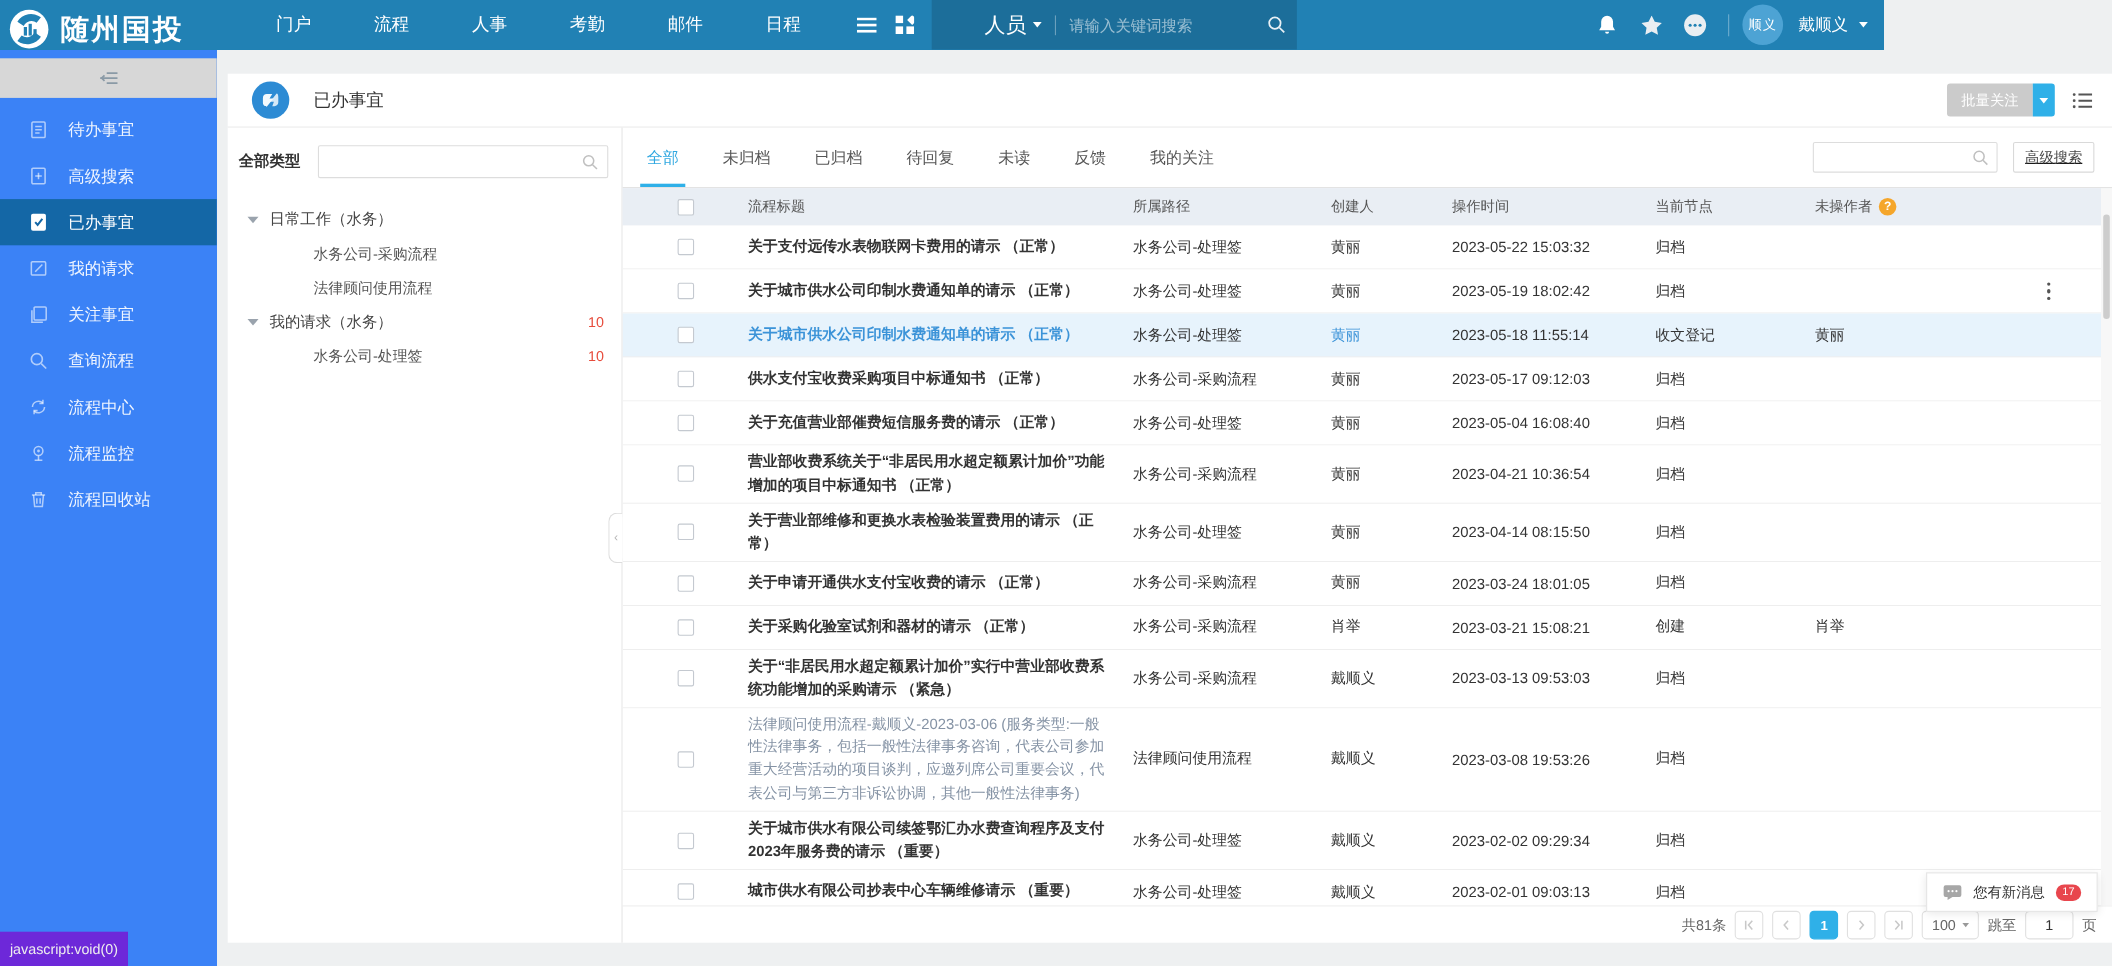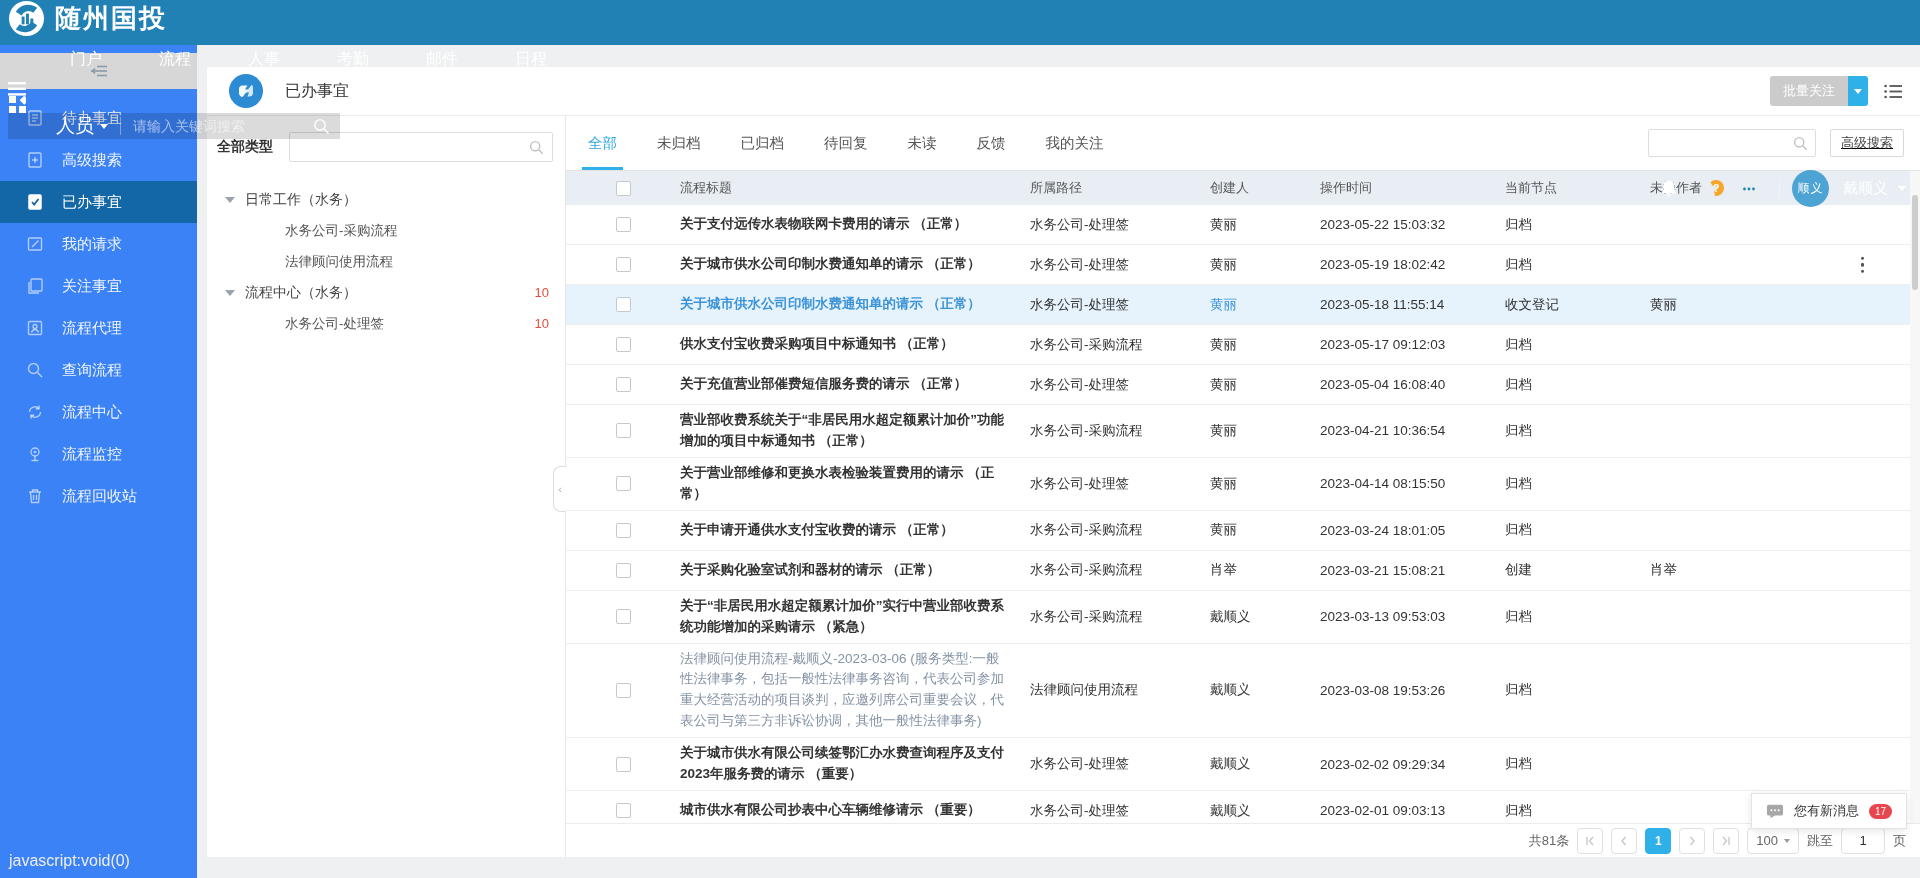--- a/index.html
+++ b/index.html
@@ -1,21 +1,21 @@
 <!DOCTYPE html>
 <html><head>
 <meta charset="utf-8">
 <style>
   * { box-sizing: border-box; margin: 0; padding: 0; }
   html,body { width:1920px; height:878px; overflow:hidden;
     font-family:"Liberation Sans","DejaVu Sans",sans-serif; background:#eef0f1; }
 
   
-  .navbar { position:fixed; top:0; left:0; width:1920px; height:45px;
-    background:#2181b4; display:flex; align-items:flex-start; z-index:30; color:#fff;flex-direction:column; }
+  .navbar { position:fixed; top:0; left:0; width:1712px; height:45px;
+    background:#2181b4; display:flex; align-items:flex-end; z-index:30; color:#fff; }
   .brand { display:flex; align-items:center; gap:10px; padding:0 14px 0 8px; }
   .brand-logo { width:37px; height:37px; }
   .brand-name { font-size:26px; font-weight:bold; letter-spacing:2px; white-space:nowrap; }
   .nav-menu { display:flex; align-items:center; margin-left:56px; }
   .nav-menu-item { font-size:16px; padding:0 14px; margin-right:29px; height:45px;
     display:flex; align-items:center; cursor:pointer; white-space:nowrap; }
   .nav-icon-btn { width:34px; height:45px; display:flex; align-items:center; justify-content:center; cursor:pointer; }
   .nav-search-zone { height:45px; margin-left:8px; background:rgba(0,0,0,.14);
     display:flex; align-items:center; padding:0 10px 0 14px; }
   .scope { display:flex; align-items:center; gap:6px; font-size:19px; cursor:pointer;margin-left:34px; }
@@ -131,22 +131,22 @@
     text-align:center; font-size:13px; color:#333; outline:none; font-family:inherit; }
 
   
   .notify { position:fixed; right:13px; bottom:49px; height:36px; background:#fff;
     border:1px solid #e4e4e4; box-shadow:0 2px 8px rgba(0,0,0,.10); display:flex;
     align-items:center; gap:10px; padding:0 14px; z-index:40; cursor:pointer; }
   .notify-text { font-size:13px; color:#333; white-space:nowrap; }
   .badge { background:#e8464d; color:#fff; font-size:10px; border-radius:9px; padding:2px 6px; }
 
   
-  .status-bar { position:fixed; left:0; bottom:0; background:#3b82f6; color:#eee;
-    font-size:16px; padding:8px 9px; z-index:50; white-space:nowrap; }
+  .status-bar { position:fixed; left:0; bottom:0; background:#6d28d9; color:#eee;
+    font-size:13px; padding:8px 9px; z-index:50; white-space:nowrap; }
 
   svg { display:block; }
 </style>
 </head>
 <body>
 
 <header class="navbar">
   <div class="brand">
     <svg class="brand-logo" viewBox="0 0 38 38">
       <circle cx="19" cy="19" r="18" fill="#ffffff"></circle>
@@ -269,28 +269,20 @@
     <span>我的请求</span>
   </div>
   <div class="side-item">
     <svg class="s-icon" viewBox="0 0 18 18" fill="none" stroke="currentColor" stroke-width="1.4">
         <rect x="5" y="2" width="11" height="12" rx="1"></rect>
         <path d="M3 5v11h10"></path>
       </svg>
     <span>关注事宜</span>
   </div>
   <div class="side-item">
-    <svg class="s-icon" viewBox="0 0 18 18" fill="none" stroke="currentColor" stroke-width="1.4">
-        <rect x="2.5" y="2.5" width="13" height="13" rx="1"></rect>
-        <circle cx="9" cy="7.5" r="2"></circle>
-        <path d="M5.5 13.5c.6-2 2-3 3.5-3s2.9 1 3.5 3"></path>
-      </svg>
-    <span>流程代理</span>
-  </div>
-  <div class="side-item">
     <svg class="s-icon" viewBox="0 0 18 18" fill="none" stroke="currentColor" stroke-width="1.5">
         <circle cx="7.5" cy="7.5" r="5"></circle>
         <line x1="11.5" y1="11.5" x2="16" y2="16"></line>
       </svg>
     <span>查询流程</span>
   </div>
   <div class="side-item">
     <svg class="s-icon" viewBox="0 0 18 18" fill="none" stroke="currentColor" stroke-width="1.4">
         <path d="M3.5 9a5.5 5.5 0 0 1 9.5-3.5M14.5 9a5.5 5.5 0 0 1-9.5 3.5"></path>
         <polyline points="13,2.5 13,5.8 9.8,5.8"></polyline>
@@ -371,21 +363,21 @@
             <span>日常工作（水务）</span>
           </div>
           <div class="tree-row child">
             <span>水务公司-采购流程</span>
           </div>
           <div class="tree-row child">
             <span>法律顾问使用流程</span>
           </div>
           <div class="tree-row">
             <span class="tcaret"></span>
-            <span>流程中心（水务）</span>
+            <span>我的请求（水务）</span>
             <span class="tree-count">10</span>
           </div>
           <div class="tree-row child">
             <span>水务公司-处理签</span>
             <span class="tree-count">10</span>
           </div>
         </div>
       </section>
 
       <section class="list-panel">

